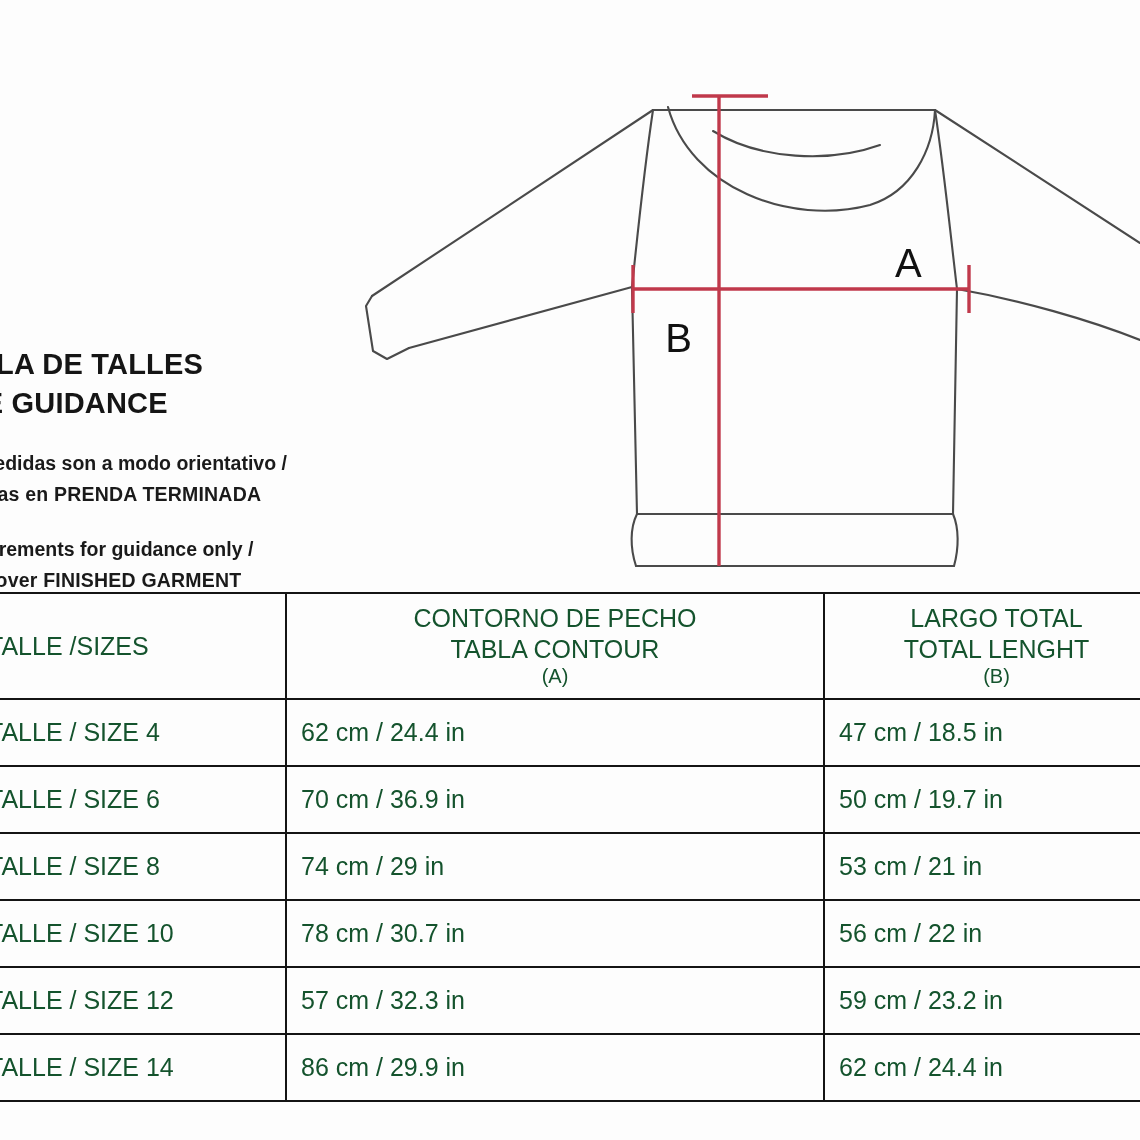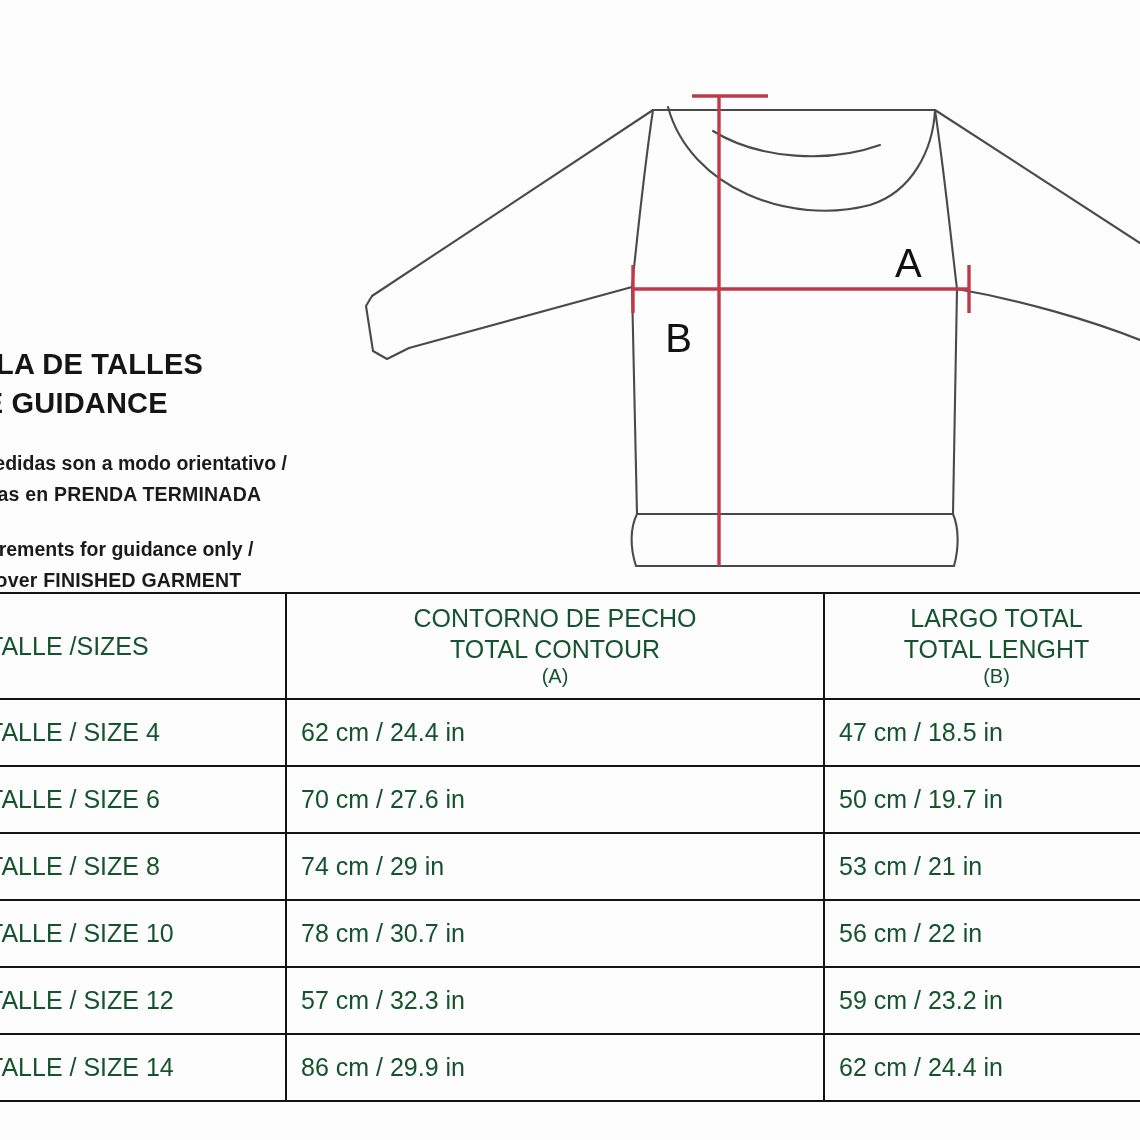--- a/index.html
+++ b/index.html
@@ -175,38 +175,38 @@
   <colgroup>
     <col class="col-size">
     <col class="col-chest">
     <col class="col-length">
   </colgroup>
   <tbody>
     <tr>
       <td class="hdr-cell left-hdr">TALLE /SIZES</td>
       <td class="hdr-cell">
         <div>CONTORNO DE PECHO</div>
-        <div>TOTAL CONTOUR</div>
+        <div>TABLA CONTOUR</div>
         <div class="hdr-sub">(A)</div>
       </td>
       <td class="hdr-cell">
         <div>LARGO TOTAL</div>
         <div>TOTAL LENGHT</div>
         <div class="hdr-sub">(B)</div>
       </td>
     </tr>
 
     <tr>
       <td class="body-cell size-name">TALLE / SIZE 4</td>
       <td class="body-cell">62 cm / 24.4 in</td>
       <td class="body-cell">47 cm / 18.5 in</td>
     </tr>
     <tr>
       <td class="body-cell size-name">TALLE / SIZE 6</td>
-      <td class="body-cell">70 cm / 27.6 in</td>
+      <td class="body-cell">70 cm / 36.9 in</td>
       <td class="body-cell">50 cm / 19.7 in</td>
     </tr>
     <tr>
       <td class="body-cell size-name">TALLE / SIZE 8</td>
       <td class="body-cell">74 cm / 29 in</td>
       <td class="body-cell">53 cm / 21 in</td>
     </tr>
     <tr>
       <td class="body-cell size-name">TALLE / SIZE 10</td>
       <td class="body-cell">78 cm / 30.7 in</td>

